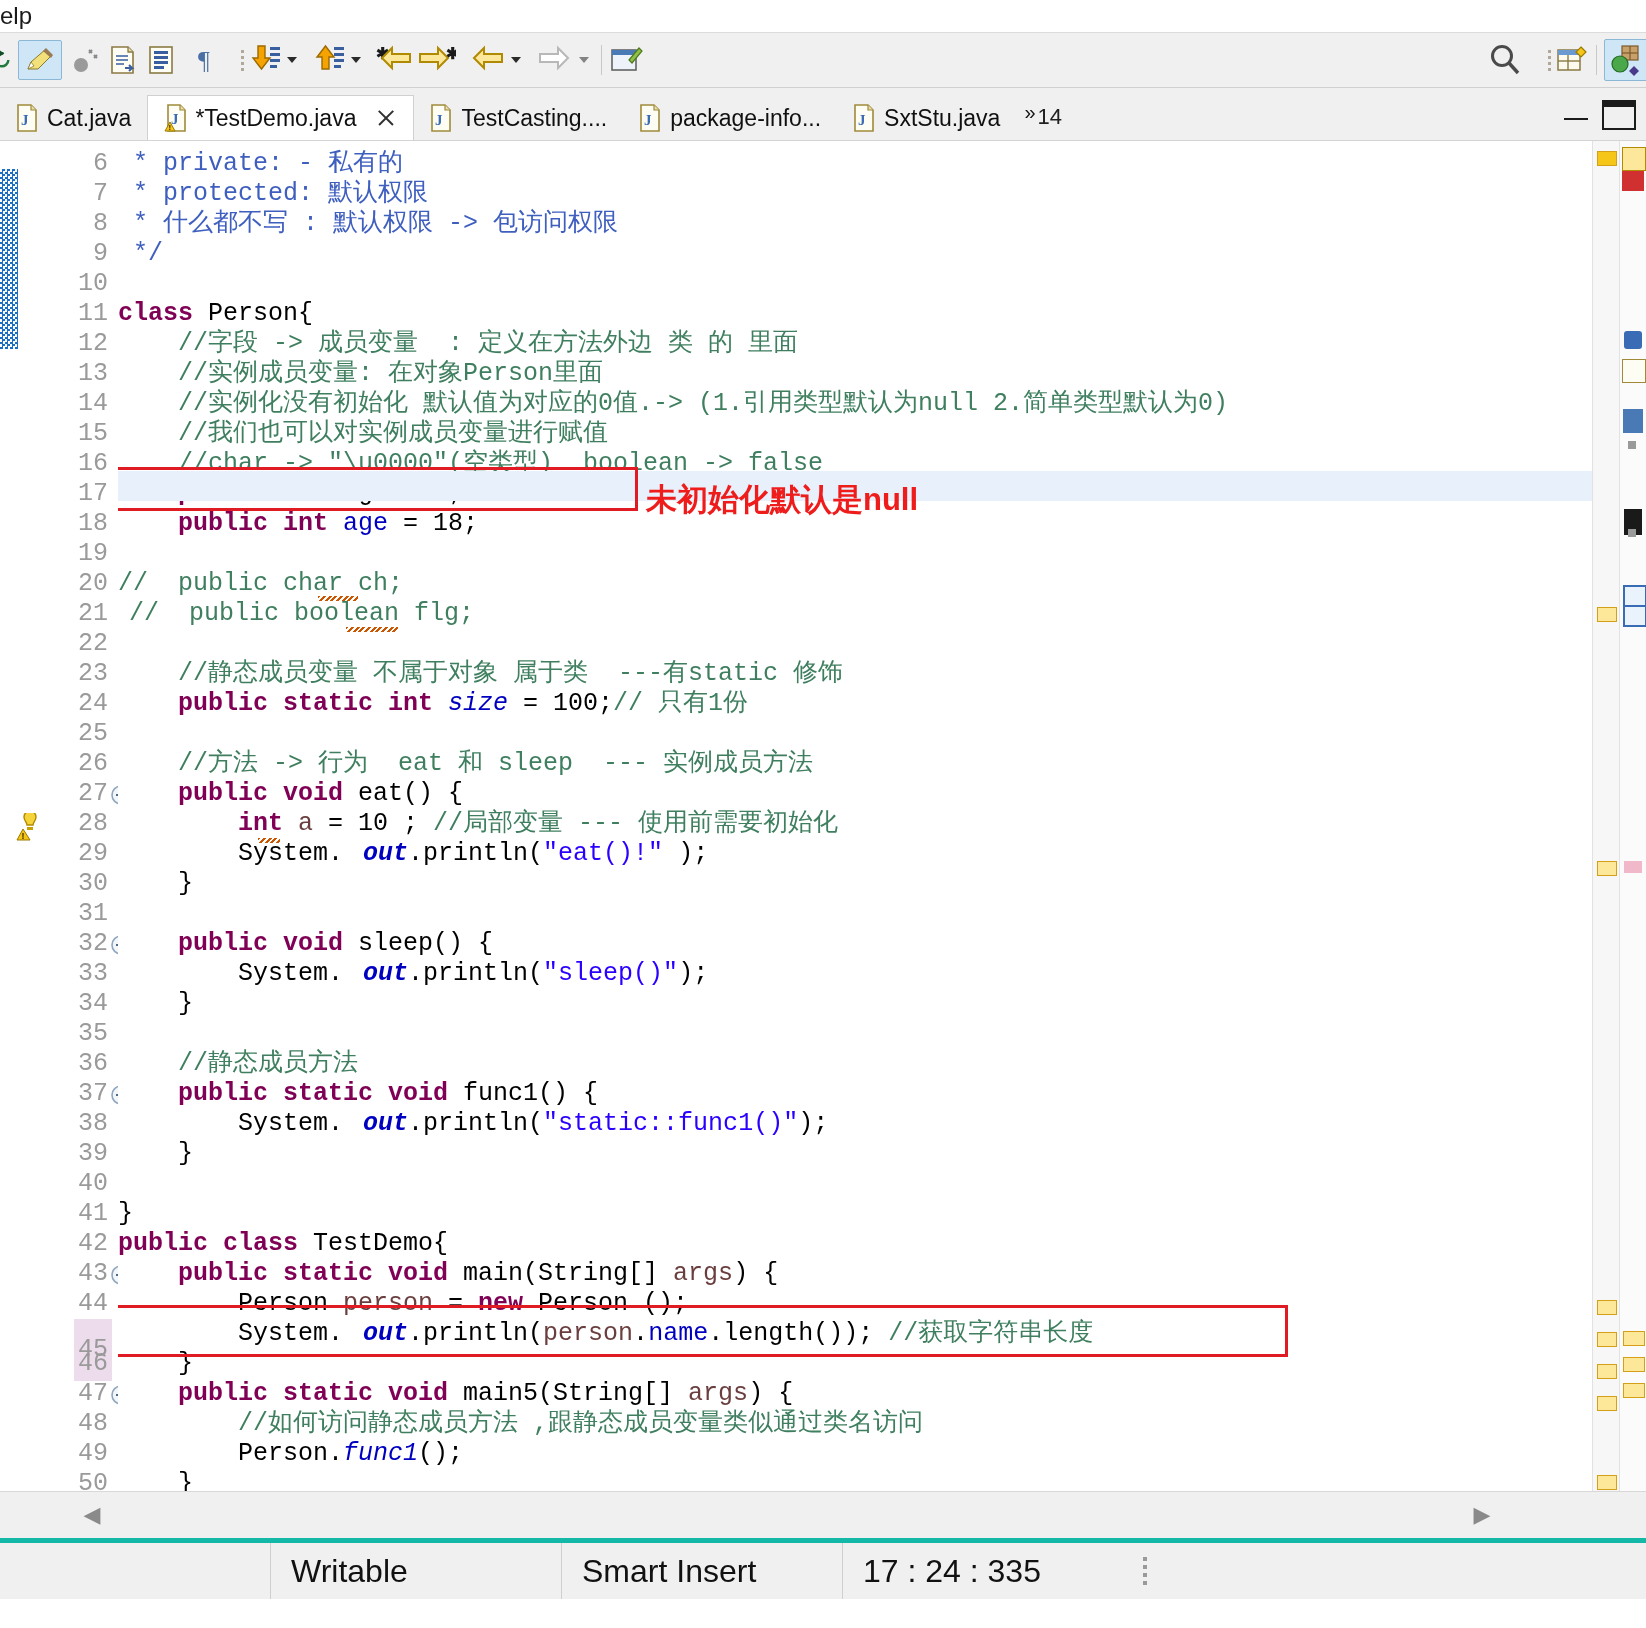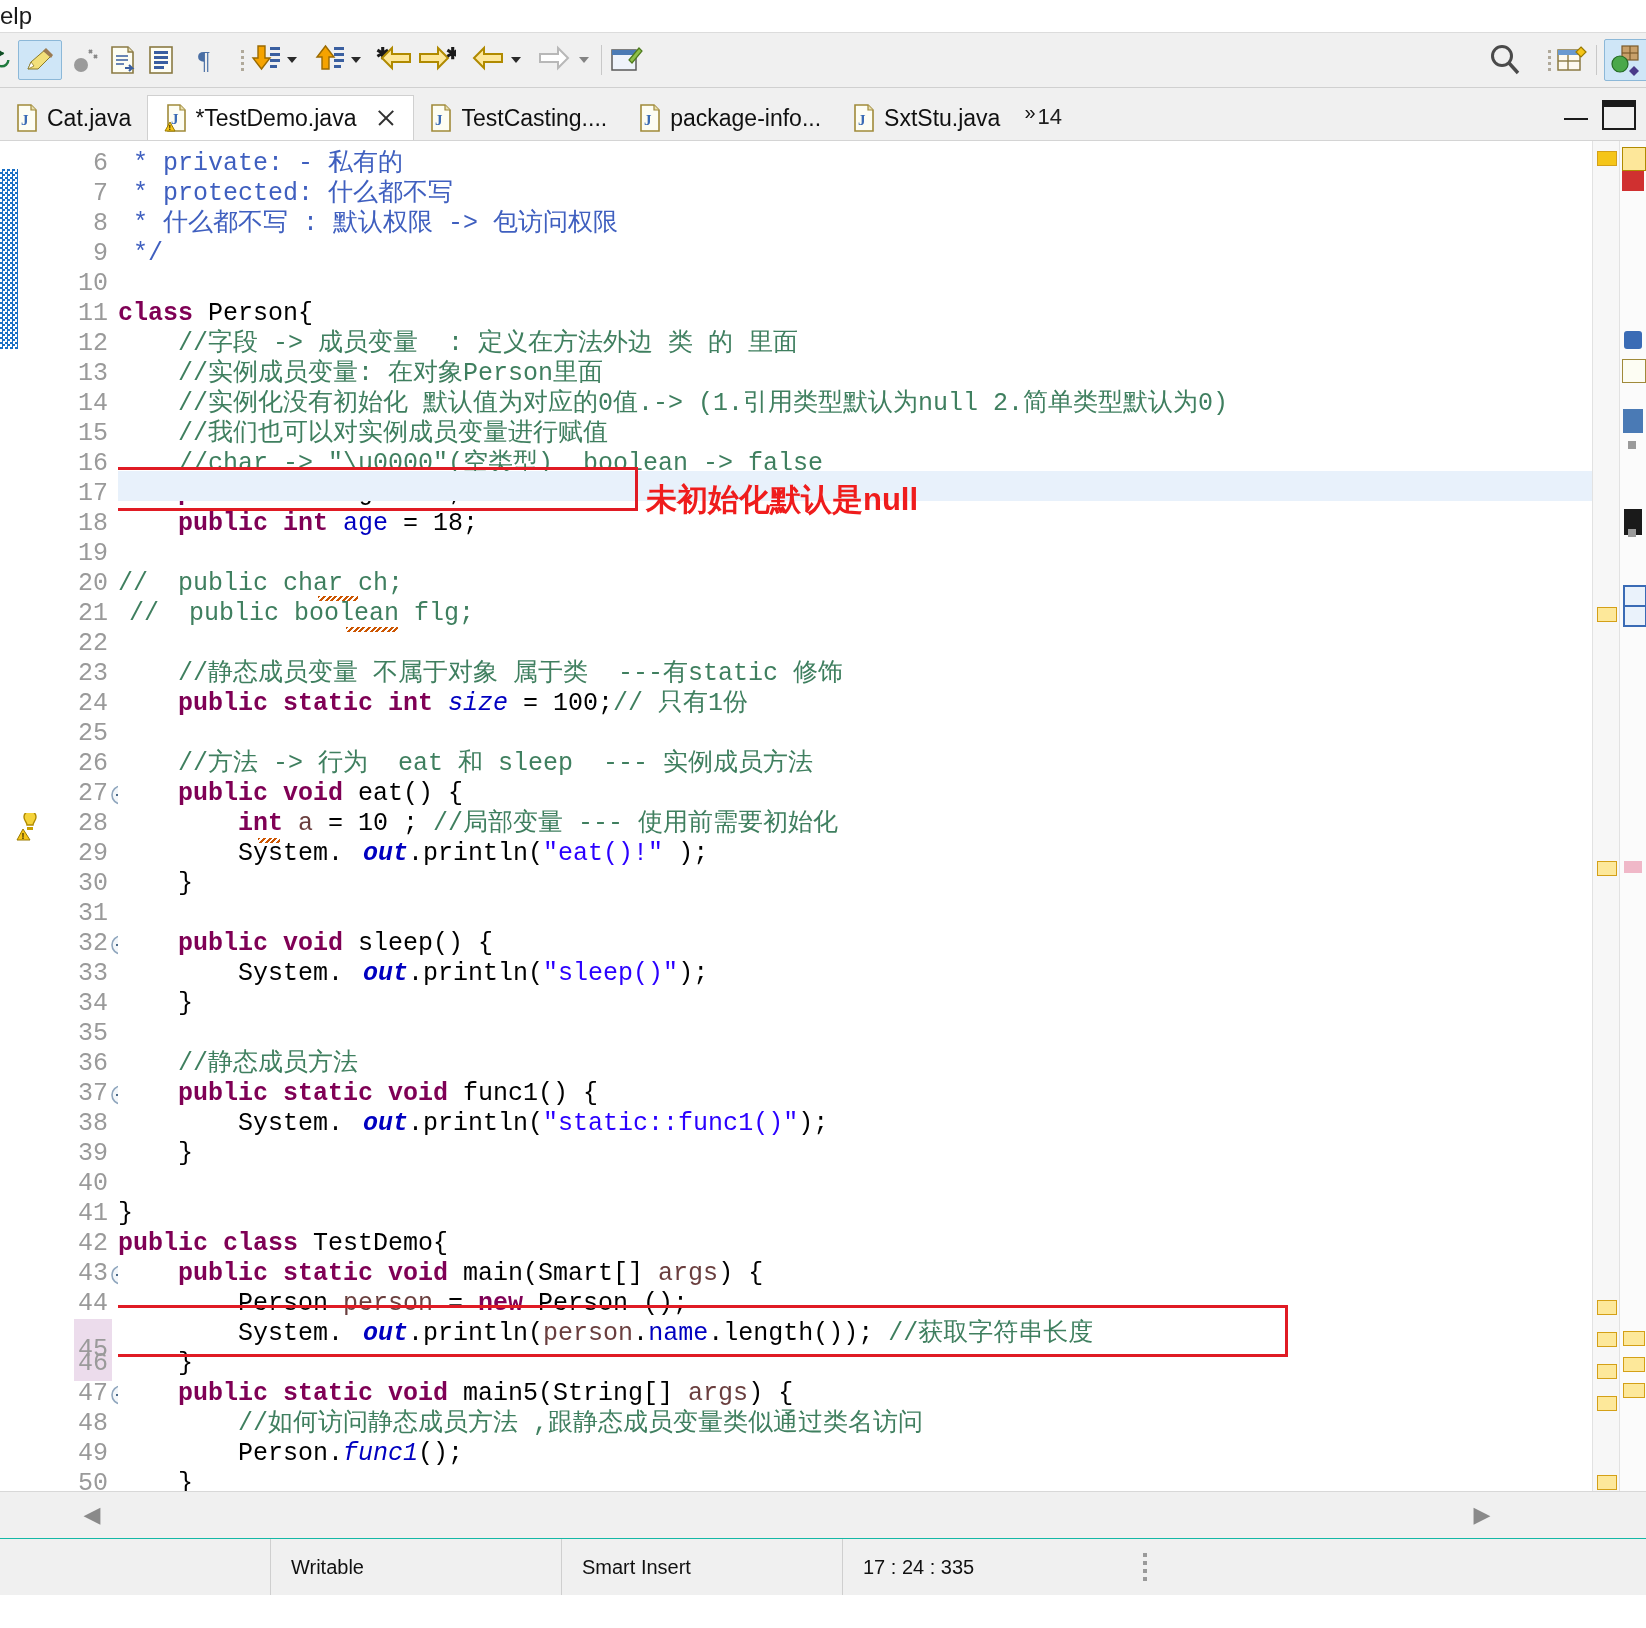--- a/index.html
+++ b/index.html
@@ -105,22 +105,22 @@
   .rmark.o{background:#f5c518;}
   
   #markerbar{width:26px;background:#fbfbfb;border-left:1px solid #e2e2e2;position:relative;flex:none;}
   
   #hscroll{height:46px;background:#f0f0f0;border-top:1px solid #d8d8d8;
     display:flex;align-items:center;position:relative;}
   #hscroll .arrow{width:28px;text-align:center;color:#8a8a8a;font-size:22px;}
   #hscroll .htrack{flex:1;height:100%;}
   
   #statusbar{
-    height:56px;background:#f0f0f0;border-top:1px solid #14b8a6;
-    display:flex;align-items:center;font-size:20px;color:#111;
+    height:56px;background:#f0f0f0;border-top:5px solid #14b8a6;
+    display:flex;align-items:center;font-size:32px;color:#111;
   }
   .sb-cell{height:100%;display:flex;align-items:center;padding:0 20px;
     border-right:1px solid #cfcfcf;}
   .sb-first{width:270px;border-right:1px solid #cfcfcf;height:100%;}
   .sb-dots{width:6px;display:flex;flex-direction:column;gap:4px;margin-left:28px;}
   .sb-dots i{width:4px;height:4px;background:#9a9a9a;display:block;}
 </style>
 </head>
 <body>
 
@@ -432,21 +432,21 @@
           <line x1="6" y1="11" x2="16" y2="11" stroke="#4a6a8a" stroke-width="2"></line>
         </svg></div>
       <div class="ln" style="top: 1268px;">48</div>
       <div class="ln" style="top: 1298px;">49</div>
       <div class="ln" style="top: 1328px;">50</div>
     </div>
 
   <div id="code-area">
     <div id="code-lines">
         <div class="codeline" style="top: 8px;"><span class="jdoc"> * private: - 私有的</span></div>
-        <div class="codeline" style="top: 38px;"><span class="jdoc"> * protected: 什么都不写</span></div>
+        <div class="codeline" style="top: 38px;"><span class="jdoc"> * protected: 默认权限</span></div>
         <div class="codeline" style="top: 68px;"><span class="jdoc"> * 什么都不写 : 默认权限 -&gt; 包访问权限</span></div>
         <div class="codeline" style="top: 98px;"><span class="jdoc"> */</span></div>
         <div class="codeline" style="top: 128px;"></div>
         <div class="codeline" style="top: 158px;"><span class="kw">class </span><span class="plain">Person{</span></div>
         <div class="codeline" style="top: 188px;"><span class="cmt">    //字段 -&gt; 成员变量  : 定义在方法外边 类 的 里面</span></div>
         <div class="codeline" style="top: 218px;"><span class="cmt">    //实例成员变量: 在对象Person里面</span></div>
         <div class="codeline" style="top: 248px;"><span class="cmt">    //实例化没有初始化 默认值为对应的0值.-&gt; (1.引用类型默认为null 2.简单类型默认为0)</span></div>
         <div class="codeline" style="top: 278px;"><span class="cmt">    //我们也可以对实例成员变量进行赋值</span></div>
         <div class="codeline" style="top: 308px;"><span class="cmt">    //char -&gt; "\u0000"(空类型)  boolean -&gt; false</span></div>
         <div class="codeline" style="top: 338px;"><span class="plain">    </span><span class="kw">public </span><span class="plain">String </span><span class="fld">name</span><span class="plain">;</span></div>
@@ -468,21 +468,21 @@
         <div class="codeline" style="top: 818px;"><span class="plain">        System.</span><span class="out">out</span><span class="plain">.println(</span><span class="str">"sleep()"</span><span class="plain">);</span></div>
         <div class="codeline" style="top: 848px;"><span class="plain">    }</span></div>
         <div class="codeline" style="top: 878px;"></div>
         <div class="codeline" style="top: 908px;"><span class="cmt">    //静态成员方法</span></div>
         <div class="codeline" style="top: 938px;"><span class="plain">    </span><span class="kw">public static void </span><span class="plain">func1() {</span></div>
         <div class="codeline" style="top: 968px;"><span class="plain">        System.</span><span class="out">out</span><span class="plain">.println(</span><span class="str">"static::func1()"</span><span class="plain">);</span></div>
         <div class="codeline" style="top: 998px;"><span class="plain">    }</span></div>
         <div class="codeline" style="top: 1028px;"></div>
         <div class="codeline" style="top: 1058px;"><span class="plain">}</span></div>
         <div class="codeline" style="top: 1088px;"><span class="kw">public class </span><span class="plain">TestDemo{</span></div>
-        <div class="codeline" style="top: 1118px;"><span class="plain">    </span><span class="kw">public static void </span><span class="plain">main(Smart[] </span><span class="loc">args</span><span class="plain">) {</span></div>
+        <div class="codeline" style="top: 1118px;"><span class="plain">    </span><span class="kw">public static void </span><span class="plain">main(String[] </span><span class="loc">args</span><span class="plain">) {</span></div>
         <div class="codeline" style="top: 1148px;"><span class="plain">        Person </span><span class="loc">person</span><span class="plain"> = </span><span class="kw">new </span><span class="plain">Person ();</span></div>
         <div class="codeline" style="top: 1178px;"><span class="plain">        System.</span><span class="out">out</span><span class="plain">.println(</span><span class="loc">person</span><span class="plain">.</span><span class="fld">name</span><span class="plain">.length()); </span><span class="cmt">//获取字符串长度</span></div>
         <div class="codeline" style="top: 1208px;"><span class="plain">    }</span></div>
         <div class="codeline" style="top: 1238px;"><span class="plain">    </span><span class="kw">public static void </span><span class="plain">main5(String[] </span><span class="loc">args</span><span class="plain">) {</span></div>
         <div class="codeline" style="top: 1268px;"><span class="cmt">        //如何访问静态成员方法 ,跟静态成员变量类似通过类名访问</span></div>
         <div class="codeline" style="top: 1298px;"><span class="plain">        Person.</span><span class="sfldg">func1</span><span class="plain">();</span></div>
         <div class="codeline" style="top: 1328px;"><span class="plain">    }</span></div>
       </div>
 
     <div class="hl-row" style="top:330px;left:-118px;right:0;"></div>

